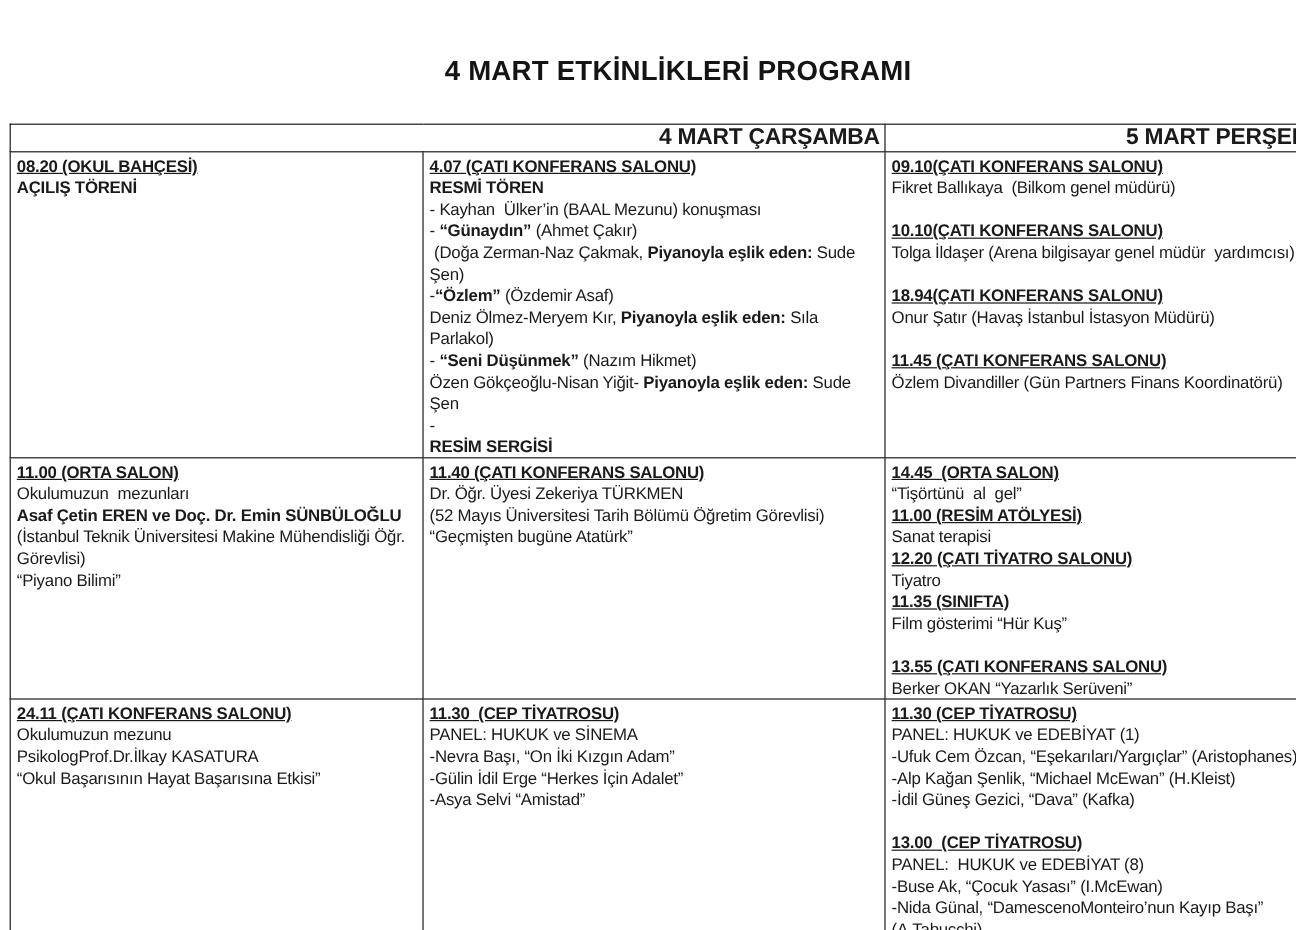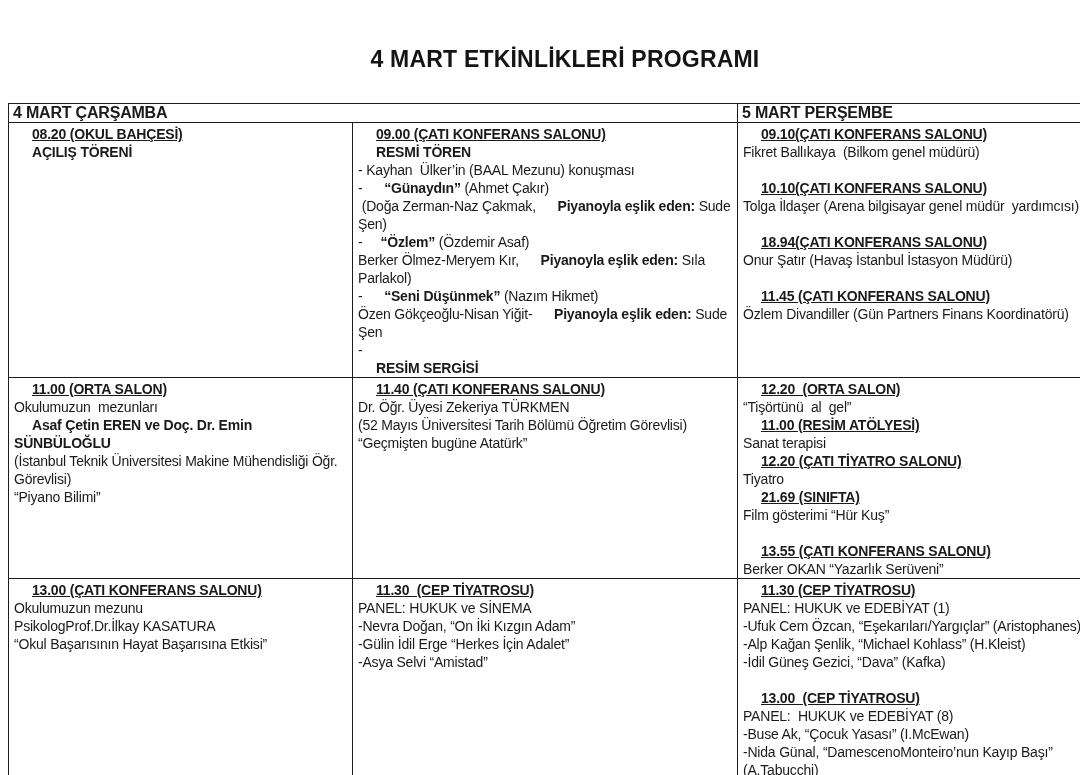--- a/index.html
+++ b/index.html
@@ -22,30 +22,30 @@
     border:1.5px solid #1c1c1c;
     vertical-align:top;
     padding:2px 5px 0 5px;
     box-sizing:border-box;
     font-size:14px;
     letter-spacing:-0.2px;
     overflow:hidden;
   }
   tr.hdr td{
     height:19px;padding:0 4px;
-    text-align:left;font-weight:bold;font-size:16px;
+    text-align:right;font-weight:bold;font-size:19px;
     vertical-align:middle;
   }
   tr.r1 td{height:214px;}
   tr.r2 td{height:200px;}
   tr.r3 td{height:232px;}
   .line{
     line-height:18px;white-space:pre-wrap;
   }
-  .line span.b{font-weight:bold;margin-left:18px;}
+  .line span.b{font-weight:bold;}
   .line span.i{}
   .line span.u{text-decoration:underline;}
 </style>
 </head>
 <body>
 
 <div class="title-wrap">
   <h1>4 MART ETKİNLİKLERİ PROGRAMI</h1>
 </div>
 
@@ -59,27 +59,27 @@
     <tr class="hdr">
       <td colspan="2">4 MART ÇARŞAMBA</td>
       <td>5 MART PERŞEMBE</td>
     </tr>
     <tr class="r1">
       <td>
           <div class="line"><span class="b u">08.20 (OKUL BAHÇESİ)</span></div>
           <div class="line"><span class="b">AÇILIŞ TÖRENİ</span></div>
         </td>
       <td>
-          <div class="line"><span class="b u">09.00 (ÇATI KONFERANS SALONU)</span></div>
+          <div class="line"><span class="b u">4.07 (ÇATI KONFERANS SALONU)</span></div>
           <div class="line"><span class="b">RESMİ TÖREN</span></div>
           <div class="line"><span>- Kayhan  Ülker’in (BAAL Mezunu) konuşması</span></div>
           <div class="line"><span>- </span><span class="b i">“Günaydın”</span><span> (Ahmet Çakır)</span></div>
           <div class="line"><span> (Doğa Zerman-Naz Çakmak, </span><span class="b">Piyanoyla eşlik eden:</span><span> Sude Şen)</span></div>
           <div class="line"><span>-</span><span class="b i">“Özlem”</span><span> (Özdemir Asaf)</span></div>
-          <div class="line"><span>Berker Ölmez-Meryem Kır, </span><span class="b">Piyanoyla eşlik eden:</span><span> Sıla Parlakol)</span></div>
+          <div class="line"><span>Deniz Ölmez-Meryem Kır, </span><span class="b">Piyanoyla eşlik eden:</span><span> Sıla Parlakol)</span></div>
           <div class="line"><span>- </span><span class="b i">“Seni Düşünmek”</span><span> (Nazım Hikmet)</span></div>
           <div class="line"><span>Özen Gökçeoğlu-Nisan Yiğit- </span><span class="b">Piyanoyla eşlik eden:</span><span> Sude Şen</span></div>
           <div class="line"><span>-</span></div>
           <div class="line"><span class="b">RESİM SERGİSİ</span></div>
         </td>
       <td>
           <div class="line"><span class="b u">09.10(ÇATI KONFERANS SALONU)</span></div>
           <div class="line"><span>Fikret Ballıkaya  (Bilkom genel müdürü)</span></div>
           <div class="line">&nbsp;</div>
           <div class="line"><span class="b u">10.10(ÇATI KONFERANS SALONU)</span></div>
@@ -100,52 +100,52 @@
           <div class="line"><span>(İstanbul Teknik Üniversitesi Makine Mühendisliği Öğr. Görevlisi)</span></div>
           <div class="line"><span class="i">“Piyano Bilimi”</span></div>
         </td>
       <td>
           <div class="line"><span class="b u">11.40 (ÇATI KONFERANS SALONU)</span></div>
           <div class="line"><span>Dr. Öğr. Üyesi Zekeriya TÜRKMEN</span></div>
           <div class="line"><span>(52 Mayıs Üniversitesi Tarih Bölümü Öğretim Görevlisi)</span></div>
           <div class="line"><span>“Geçmişten bugüne Atatürk”</span></div>
         </td>
       <td>
-          <div class="line"><span class="b u">12.20  (ORTA SALON)</span></div>
+          <div class="line"><span class="b u">14.45  (ORTA SALON)</span></div>
           <div class="line"><span>“Tişörtünü  al  gel”</span></div>
           <div class="line"><span class="b u">11.00 (RESİM ATÖLYESİ)</span></div>
           <div class="line"><span>Sanat terapisi</span></div>
           <div class="line"><span class="b u">12.20 (ÇATI TİYATRO SALONU)</span></div>
           <div class="line"><span>Tiyatro</span></div>
-          <div class="line"><span class="b u">21.69 (SINIFTA)</span></div>
+          <div class="line"><span class="b u">11.35 (SINIFTA)</span></div>
           <div class="line"><span>Film gösterimi “Hür Kuş”</span></div>
           <div class="line">&nbsp;</div>
           <div class="line"><span class="b u">13.55 (ÇATI KONFERANS SALONU)</span></div>
           <div class="line"><span>Berker OKAN “Yazarlık Serüveni”</span></div>
         </td>
     </tr>
     <tr class="r3">
       <td>
-          <div class="line"><span class="b u">13.00 (ÇATI KONFERANS SALONU)</span></div>
+          <div class="line"><span class="b u">24.11 (ÇATI KONFERANS SALONU)</span></div>
           <div class="line"><span>Okulumuzun mezunu</span></div>
           <div class="line"><span>PsikologProf.Dr.İlkay KASATURA</span></div>
           <div class="line"><span class="i">“Okul Başarısının Hayat Başarısına Etkisi”</span></div>
         </td>
       <td>
           <div class="line"><span class="b u">11.30  (CEP TİYATROSU)</span></div>
           <div class="line"><span>PANEL: HUKUK ve SİNEMA</span></div>
-          <div class="line"><span>-Nevra Doğan, </span><span class="i">“On İki Kızgın Adam”</span></div>
+          <div class="line"><span>-Nevra Başı, </span><span class="i">“On İki Kızgın Adam”</span></div>
           <div class="line"><span>-Gülin İdil Erge </span><span class="i">“Herkes İçin Adalet”</span></div>
           <div class="line"><span>-Asya Selvi “Amistad”</span></div>
         </td>
       <td>
           <div class="line"><span class="b u">11.30 (CEP TİYATROSU)</span></div>
           <div class="line"><span>PANEL: HUKUK ve EDEBİYAT (1)</span></div>
           <div class="line"><span>-Ufuk Cem Özcan, </span><span class="i">“Eşekarıları/Yargıçlar”</span><span> (Aristophanes)</span></div>
-          <div class="line"><span>-Alp Kağan Şenlik, </span><span class="i">“Michael Kohlass”</span><span> (H.Kleist)</span></div>
+          <div class="line"><span>-Alp Kağan Şenlik, </span><span class="i">“Michael McEwan”</span><span> (H.Kleist)</span></div>
           <div class="line"><span>-İdil Güneş Gezici, </span><span class="i">“Dava”</span><span> (Kafka)</span></div>
           <div class="line">&nbsp;</div>
           <div class="line"><span class="b u">13.00  (CEP TİYATROSU)</span></div>
           <div class="line"><span>PANEL:  HUKUK ve EDEBİYAT (8)</span></div>
           <div class="line"><span>-Buse Ak, </span><span class="i">“Çocuk Yasası”</span><span> (I.McEwan)</span></div>
           <div class="line"><span>-Nida Günal, </span><span class="i">“DamescenoMonteiro’nun Kayıp Başı”</span></div>
           <div class="line"><span>(A.Tabucchi)</span></div>
           <div class="line"><span>-Sude Özen, </span><span class="i">“Yargıç ve Celladı”</span><span> (F.Dürrenmatt)</span></div>
         </td>
     </tr>

